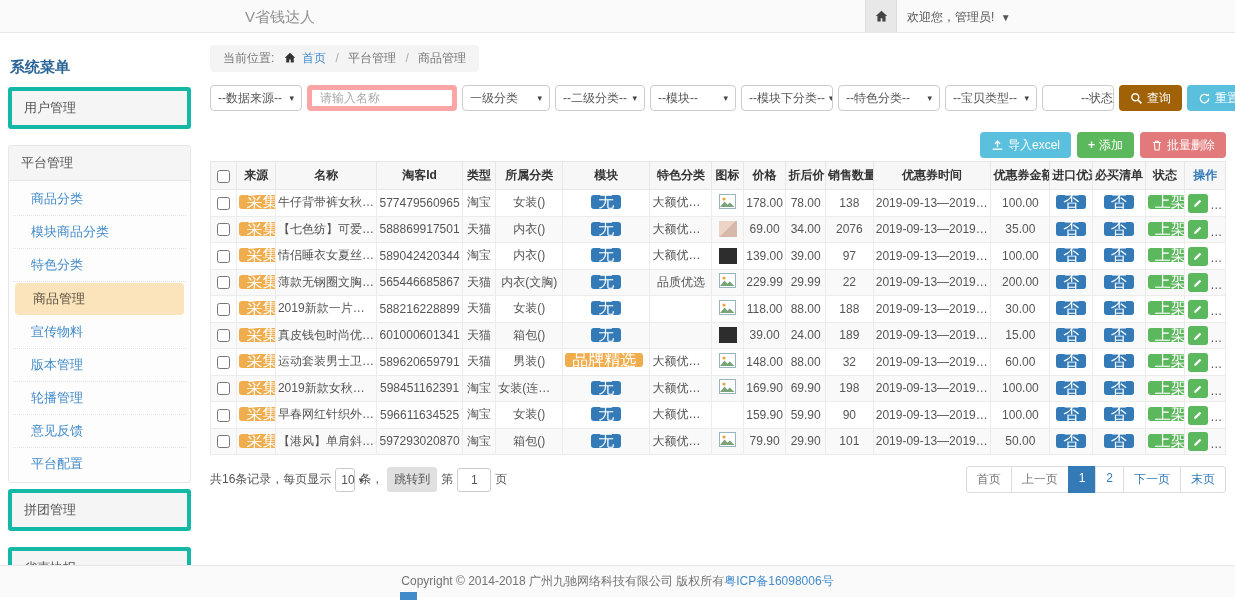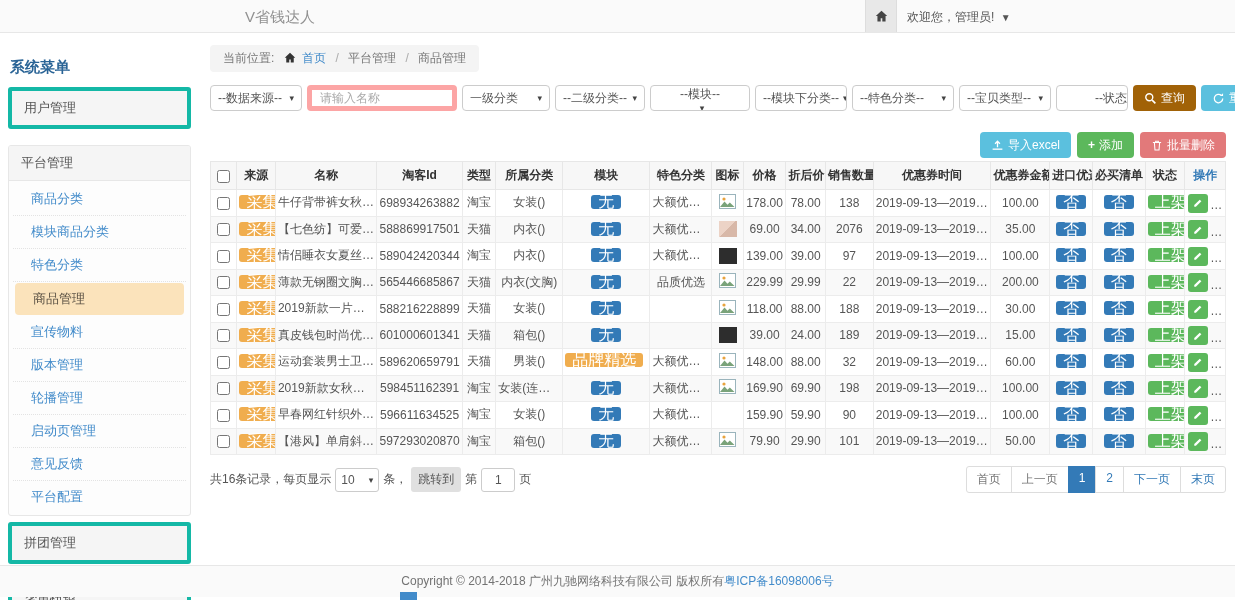--- a/index.html
+++ b/index.html
@@ -77,21 +77,21 @@
   .icon-btn.edit { background:#5cb85c; }
   .icon-btn.del { background:#d9534f; }
   .thumb { display:inline-block; width:18px; height:16px; vertical-align:middle; }
   .thumb.pink { background:linear-gradient(135deg,#ecd3c6 50%,#d8b8a8 50%); }
   .thumb.dark { background:#2d2d2d; }
   .icn { display:inline-flex; align-items:center; }
   .icn svg { display:block; }
   
   .pagebar { display:flex; justify-content:space-between; align-items:center; margin-top:11px; }
   .page-left { display:flex; align-items:center; gap:4px; color:#555; }
-  .mini-sel { height:24px; width:44px; border:1px solid #ccc; border-radius:3px;
+  .mini-sel { height:24px; width:20px; border:1px solid #ccc; border-radius:3px;
     background:#fff; display:inline-flex; align-items:center; justify-content:space-between;
     padding:0 5px; cursor:pointer; }
   .jump-btn { background:#e0e0e0; color:#555; border-radius:3px; padding:4px 7px; cursor:pointer; }
   .page-input { width:34px; height:24px; border:1px solid #ccc; border-radius:3px;
     text-align:center; font-size:12px; color:#555; font-family:"Liberation Sans",sans-serif; }
   .pager { display:flex; }
   .pager .pg { border:1px solid #ddd; background:#fff; color:#337ab7;
     padding:4px 10px; margin-left:-1px; cursor:pointer; }
   .pager .pg:first-child { border-radius:3px 0 0 3px; margin-left:0; }
   .pager .pg:last-child { border-radius:0 3px 3px 0; }
@@ -130,21 +130,20 @@
       <div class="side-panel">
         <div class="side-group">平台管理</div>
         <div class="side-sub">
           <div class="side-sub-item">商品分类</div>
           <div class="side-sub-item">模块商品分类</div>
           <div class="side-sub-item">特色分类</div>
           <div class="side-sub-item active">商品管理</div>
           <div class="side-sub-item">宣传物料</div>
           <div class="side-sub-item">版本管理</div>
           <div class="side-sub-item">轮播管理</div>
-          <div class="side-sub-item">启动页管理</div>
           <div class="side-sub-item">意见反馈</div>
           <div class="side-sub-item">平台配置</div>
         </div>
       </div>
       <div class="side-group">拼团管理</div>
       <div class="side-group">省惠快报</div>
       <div class="side-group">消息管理</div>
     </div>
 </aside>
 
@@ -170,21 +169,21 @@
       </div>
       <input class="txt-input" type="text" placeholder="请输入名称" style="width: 150px;">
       <div class="sel" style="width: 88px;">
         <span>一级分类</span>
         <span class="sel-caret">▾</span>
       </div>
       <div class="sel" style="width: 90px;">
         <span>--二级分类--</span>
         <span class="sel-caret">▾</span>
       </div>
-      <div class="sel" style="width: 100px; flex-direction: column;">
+      <div class="sel" style="width: 86px;">
         <span>--模块--</span>
         <span class="sel-caret">▾</span>
       </div>
       <div class="sel" style="width: 92px;">
         <span>--模块下分类--</span>
         <span class="sel-caret">▾</span>
       </div>
       <div class="sel" style="width: 102px;">
         <span>--特色分类--</span>
         <span class="sel-caret">▾</span>
@@ -282,21 +281,21 @@
           <th>必买清单</th>
           <th>状态</th>
           <th class="op">操作</th>
         </tr>
       </thead>
     <tbody id="grid-body">
         <tr>
           <td><input type="checkbox" style=""></td>
           <td><span class="bdg bdg-orange">采集</span></td>
           <td>牛仔背带裤女秋装减龄...</td>
-          <td>698934263882</td>
+          <td>577479560965</td>
           <td>淘宝</td>
           <td>女装()</td>
           <td><span class="bdg bdg-blue">无</span></td>
           <td>大额优惠券</td>
           <td><span class="icn">
               <svg width="17" height="15" viewBox="0 0 17 15">
                 <rect x="0.5" y="0.5" width="16" height="14" fill="#fff" stroke="#9ab4bc"></rect>
                 <circle cx="5" cy="5" r="1.6" fill="#e8a33d"></circle>
                 <path d="M1 13l4.5-5.5 3 3.2 2.3-2.3 4.7 4.6z" fill="#7aa37a"></path>
               </svg>

